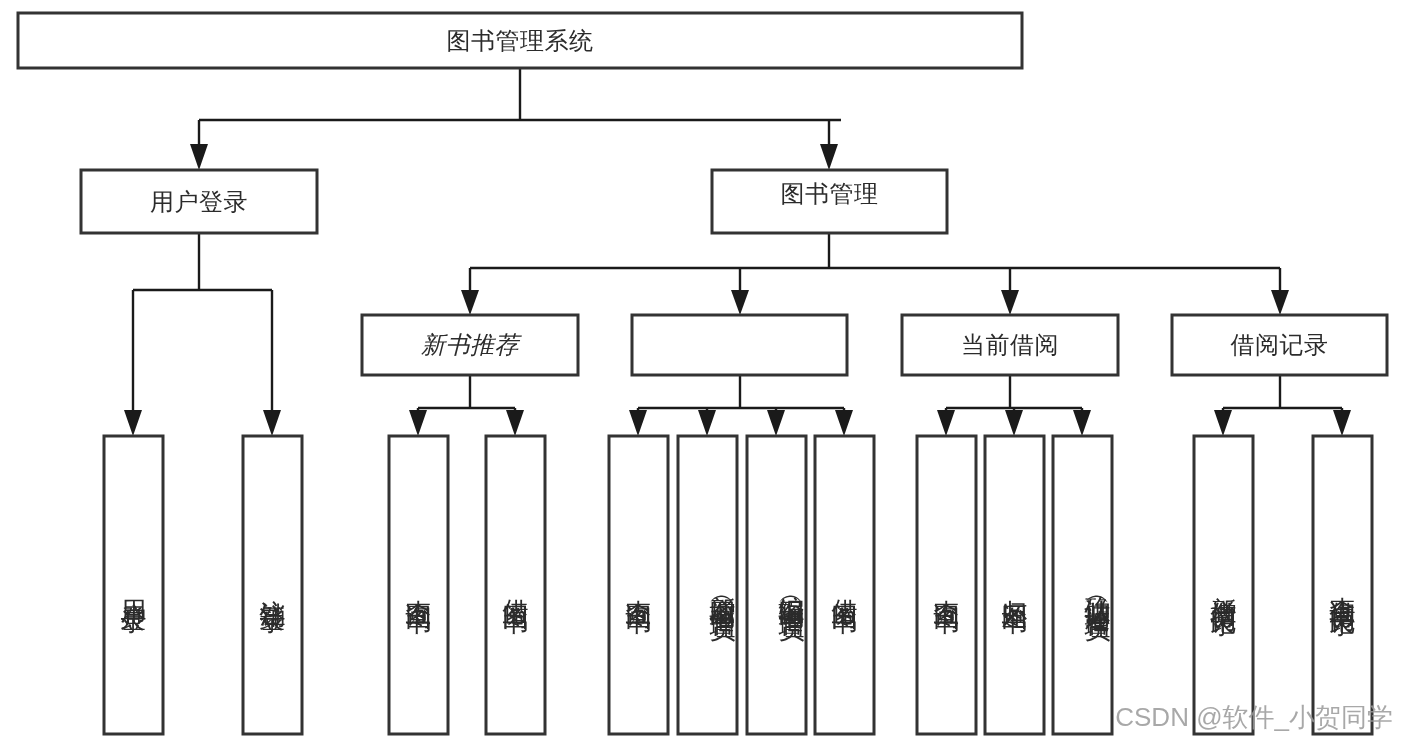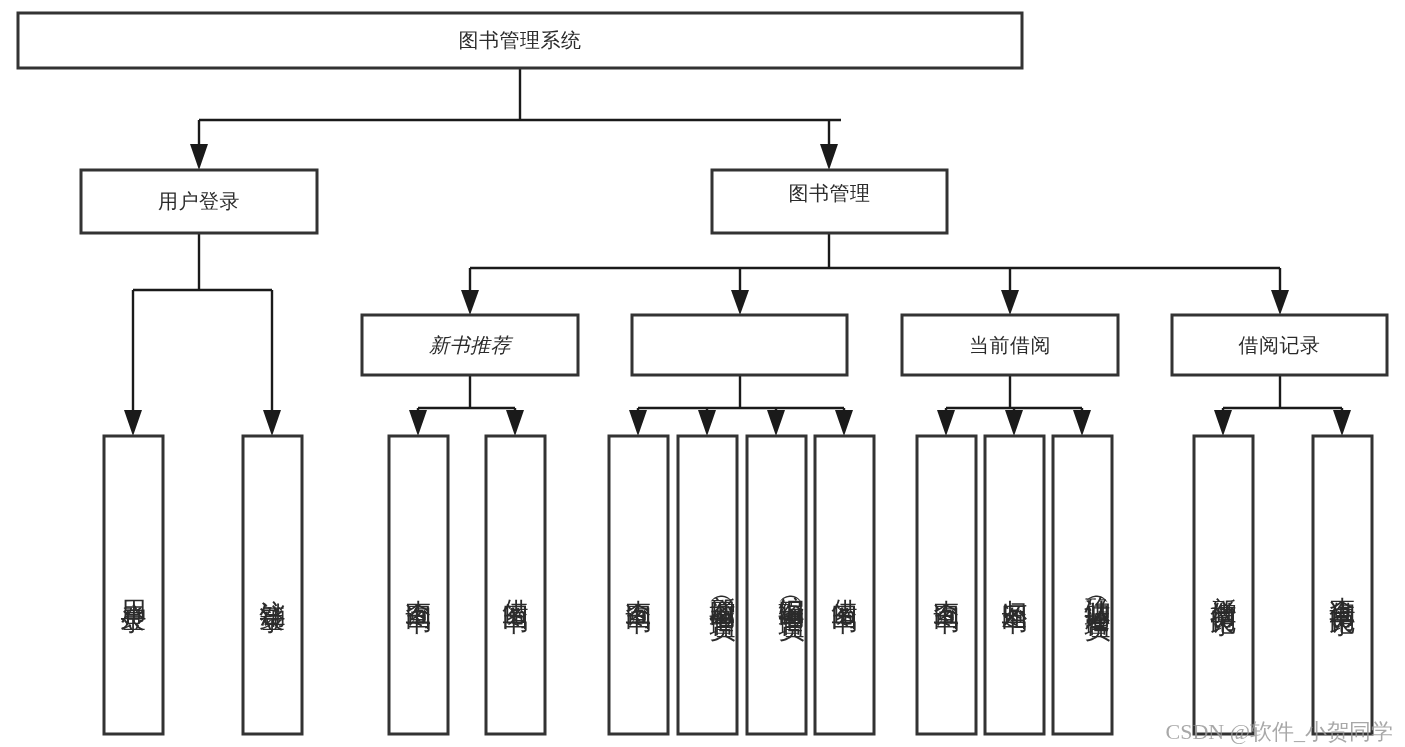--- a/index.html
+++ b/index.html
@@ -46,21 +46,21 @@
     fill: #1a1a1a;
     stroke: none;
   }
   .node-label {
     position: absolute;
     display: flex;
     align-items: center;
     justify-content: center;
     color: #2b2b2b;
     font-family: "Liberation Sans", "DejaVu Sans", sans-serif;
-    font-size: 20px;
+    font-size: 24px;
     line-height: 1.05;
     letter-spacing: 0.5px;
     white-space: nowrap;
     pointer-events: none;
   }
   .leaf-label {
     position: absolute;
     display: flex;
     align-items: center;
     justify-content: center;
@@ -70,23 +70,23 @@
     line-height: 1.12;
     writing-mode: vertical-rl;
     text-orientation: upright;
     letter-spacing: 3px;
     white-space: nowrap;
     pointer-events: none;
   }
   .watermark {
     position: absolute;
     right: 12px;
-    bottom: 0;
-    font-family: Liberation Serif, serif;
-    font-size: 22px;
+    bottom: 12px;
+    font-family: Liberation Sans, sans-serif;
+    font-size: 26px;
     color: #9a9a9a;
     opacity: 0.85;
     white-space: nowrap;
     pointer-events: none;
   }
 </style>
 </head>
 <body>
 
 <div id="diagram-root">

